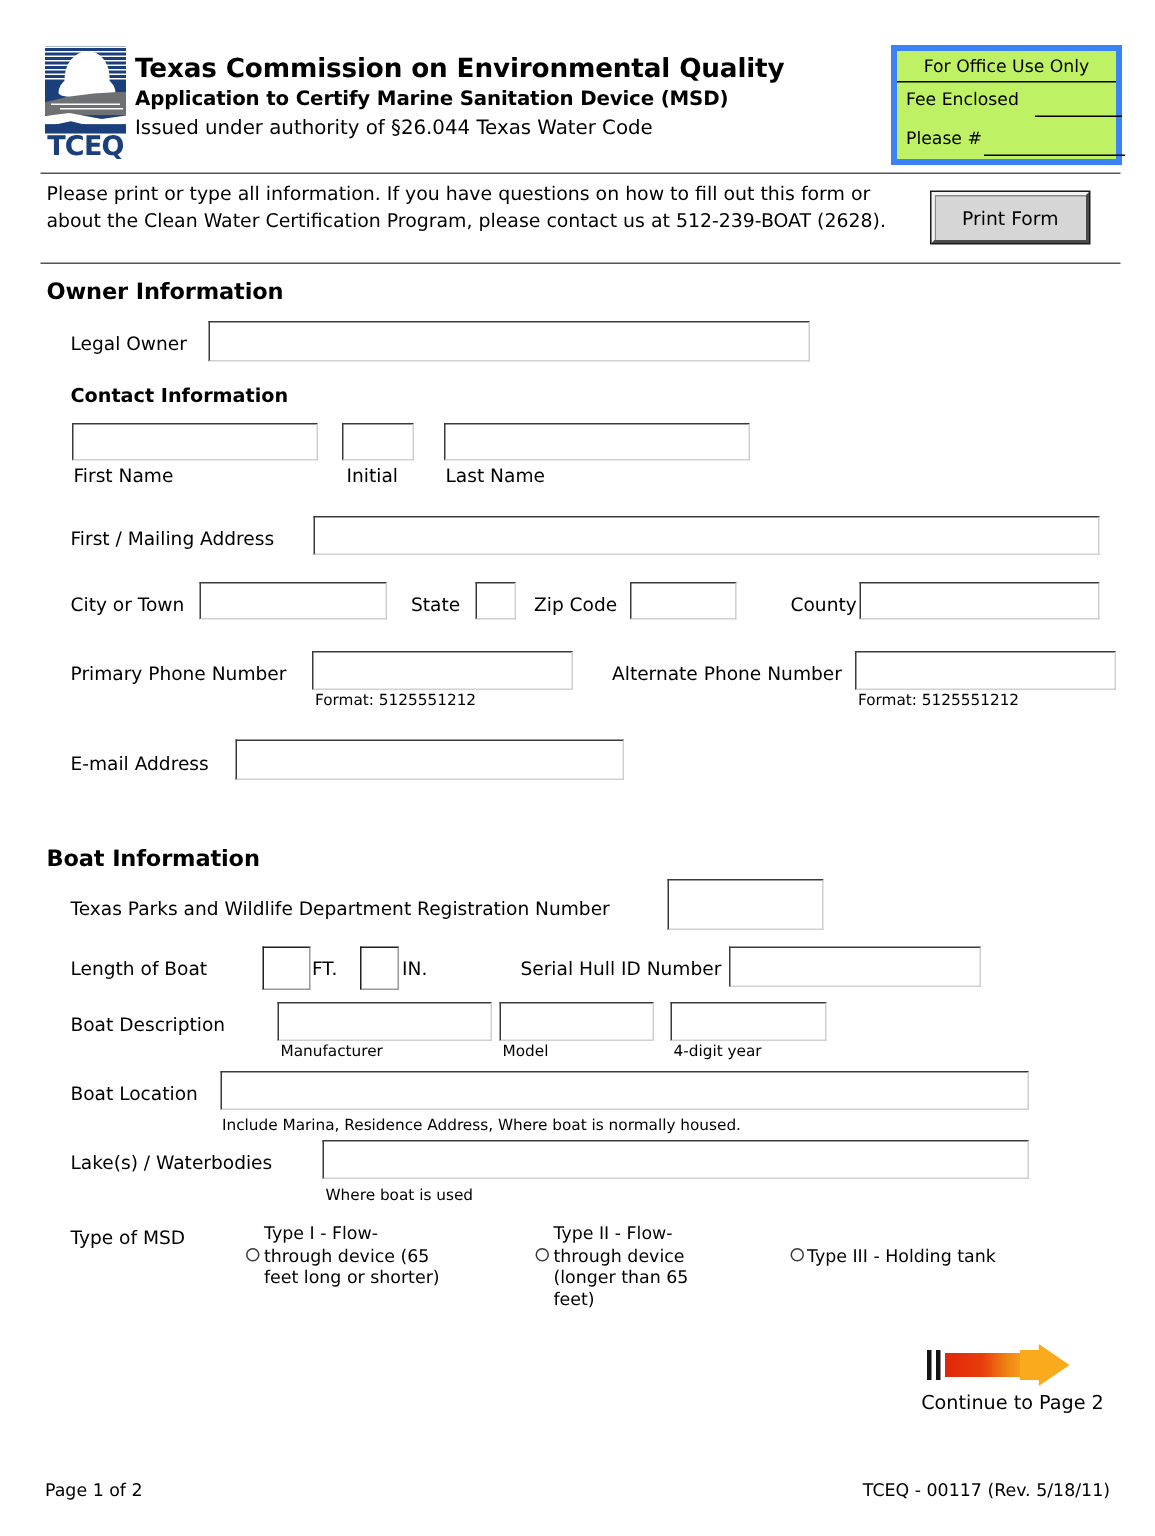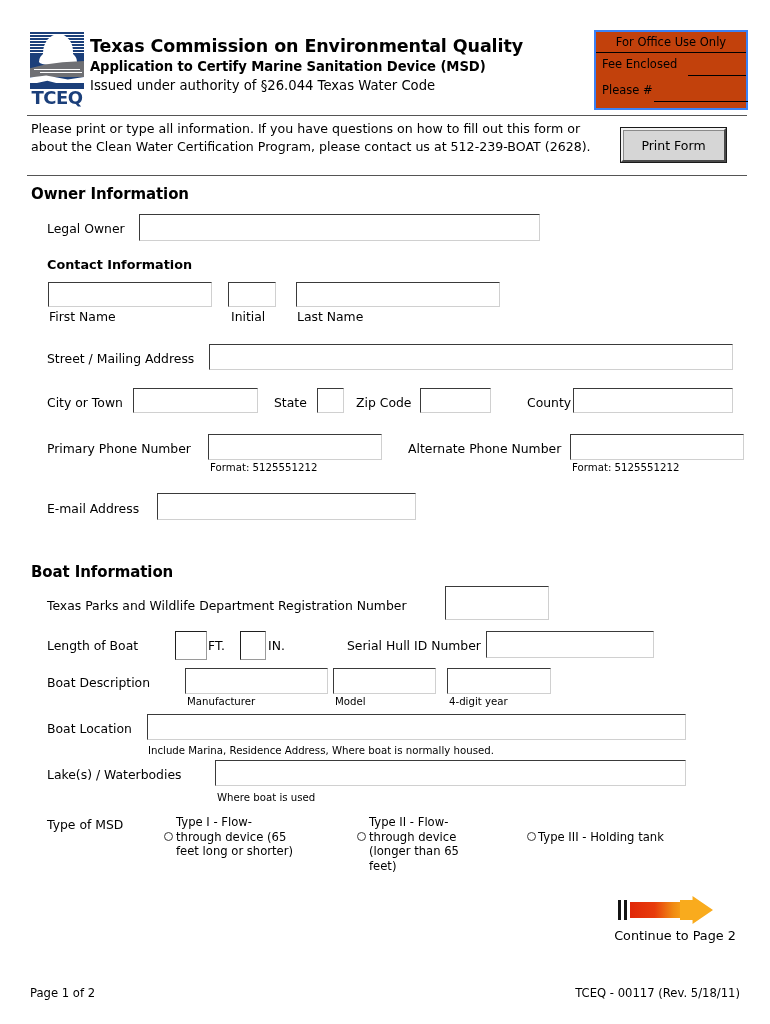--- a/index.html
+++ b/index.html
@@ -54,21 +54,21 @@
   }
 
   .titleblock { position: absolute; left: 90px; top: 36px; width: 490px; }
   .title1 { font-size: 17.5px; font-weight: bold; letter-spacing: -0.1px; line-height: 21px; }
   .title2 { font-size: 13.2px; font-weight: bold; letter-spacing: -0.1px; line-height: 17px; margin-top: 1px; }
   .title3 { font-size: 13.2px; font-weight: normal; line-height: 17px; margin-top: 2px; }
 
   
   .officebox {
     position: absolute; left: 594px; top: 30px; width: 154px; height: 80px;
-    border: 2px solid #3b82f6; background: #c2410c;
+    border: 4px solid #3b82f6; background: #bef264;
   }
   .officebox .ob-title {
     text-align: center; font-size: 11.5px; line-height: 16px; padding-top: 2px;
   }
   .officebox .ob-sep { height: 1px; background: #000000; margin: 2px 0 0 0; }
   .officebox .ob-row { position: relative; height: 26px; }
   .officebox .ob-label { position: absolute; left: 6px; top: 4px; font-size: 11.5px; }
   .officebox .ob-line { position: absolute; height: 1px; background: #000000; }
 
   
@@ -203,21 +203,21 @@
 
   <div class="fld" style="left:48px; top:282px; width:164px; height:25px;"></div>
   <div class="lbl" style="left:49px; top:309px;">First Name</div>
 
   <div class="fld" style="left:228px; top:282px; width:48px; height:25px;"></div>
   <div class="lbl" style="left:231px; top:309px;">Initial</div>
 
   <div class="fld" style="left:296px; top:282px; width:204px; height:25px;"></div>
   <div class="lbl" style="left:297px; top:309px;">Last Name</div>
 
-  <div class="lbl" style="left:47px; top:351px;">Street / Mailing Address</div>
+  <div class="lbl" style="left:47px; top:351px;">First / Mailing Address</div>
   <div class="fld" style="left:209px; top:344px; width:524px; height:26px;"></div>
 
   <div class="lbl" style="left:47px; top:395px;">City or Town</div>
   <div class="fld" style="left:133px; top:388px; width:125px; height:25px;"></div>
 
   <div class="lbl" style="left:274px; top:395px;">State</div>
   <div class="fld" style="left:317px; top:388px; width:27px; height:25px;"></div>
 
   <div class="lbl" style="left:356px; top:395px;">Zip Code</div>
   <div class="fld" style="left:420px; top:388px; width:71px; height:25px;"></div>

